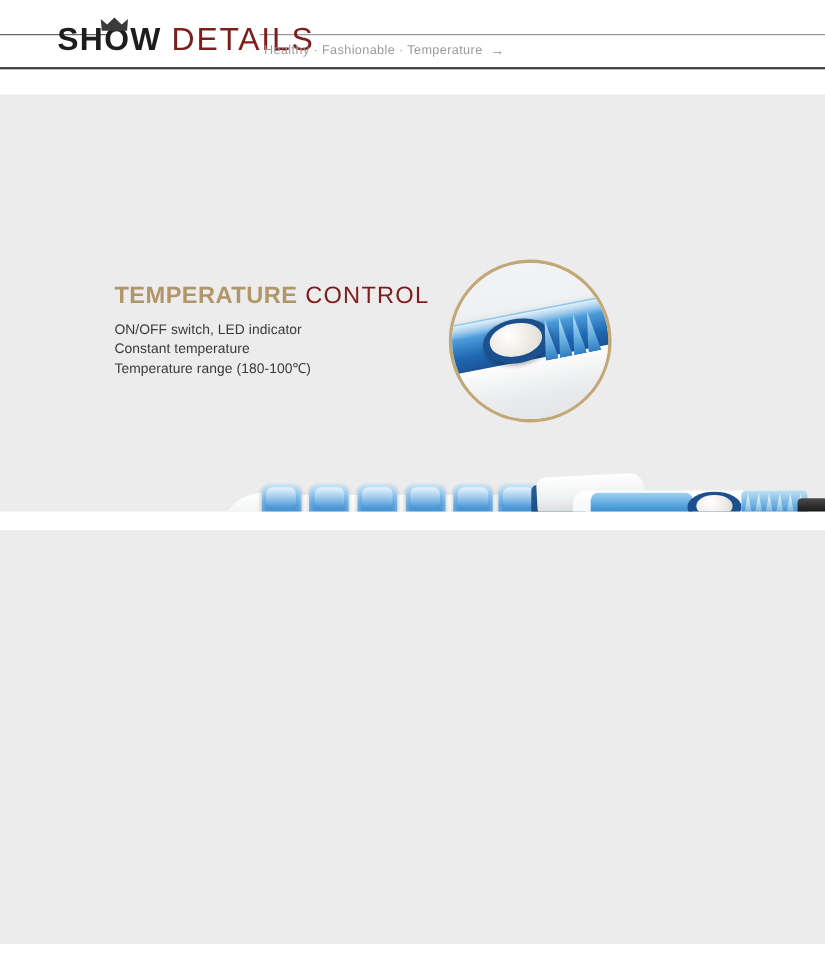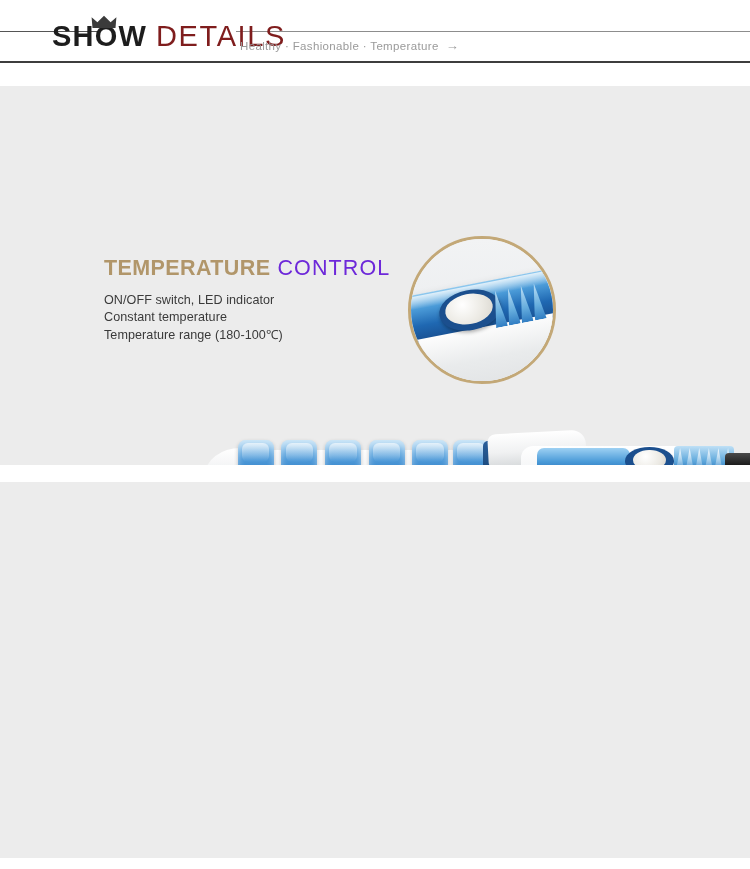--- a/index.html
+++ b/index.html
@@ -43,21 +43,21 @@
   .tagline-arrow{ font-size:13px; color:#9a9a9a; line-height:1; }
 
   
   .panel{ position:absolute; left:0; width:750px; background:#ececec; overflow:hidden; }
   #panel-temp{ top:86px; height:379px; }
   #panel-spiral{ top:482px; height:376px; }
 
   .block{ position:absolute; }
   .heading{ white-space:nowrap; line-height:1; margin-bottom:12px; }
   .heading .strong{ font-weight:bold; color:#b1966a; letter-spacing:.4px; }
-  .heading .light{ font-weight:300; color:#6d28d9; letter-spacing:1.1px; margin-left:7px; }
+  .heading .light{ font-weight:300; color:#7f1d1d; letter-spacing:1.1px; margin-left:7px; }
   .body-text{
     font-size:12.6px; color:#3a3a3a; line-height:17.5px; white-space:pre-line;
     letter-spacing:.06px;
   }
 
   #block-temp{ left:104px; top:172px; }
   #block-temp .heading{ font-size:21.5px; }
 
   
   .circle-inset{

